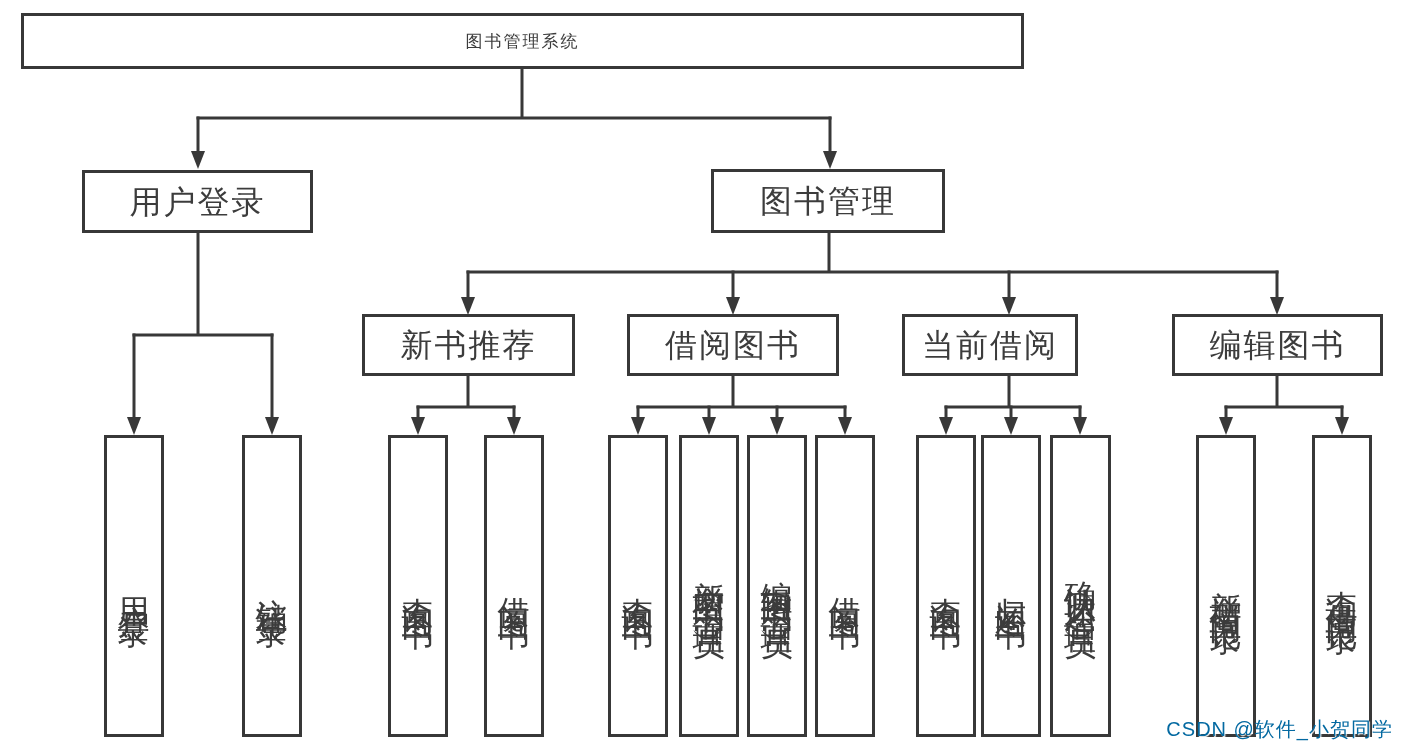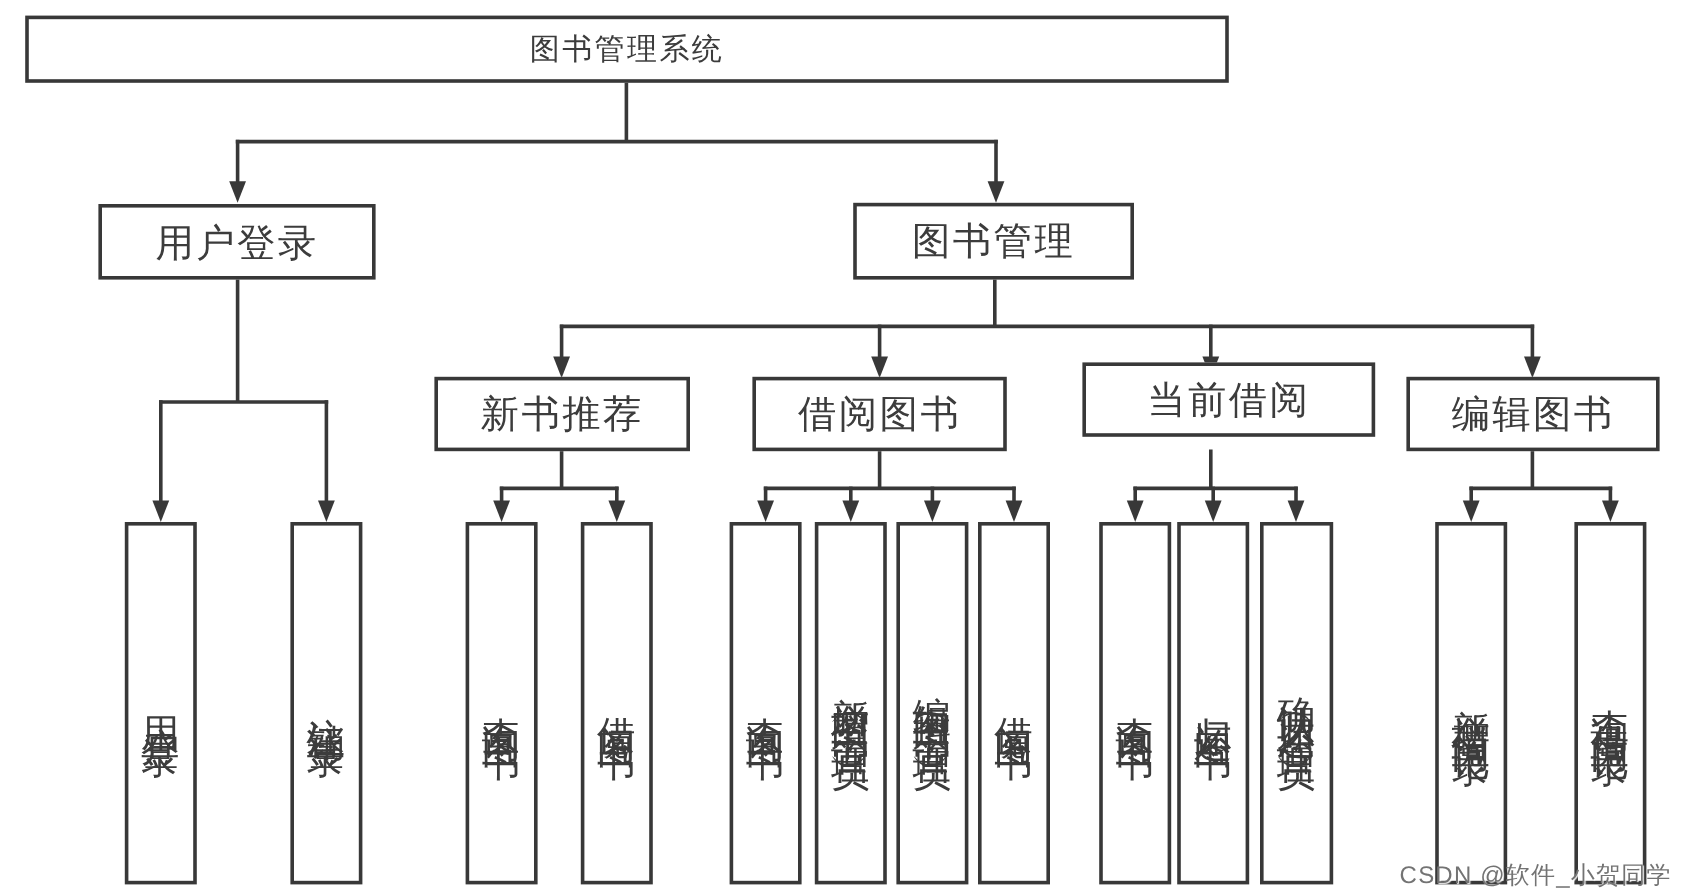--- a/index.html
+++ b/index.html
@@ -7,27 +7,27 @@
     position:relative;width:1405px;height:747px;background:#ffffff;
     font-family:"Liberation Sans",sans-serif;overflow:hidden;
   }
   .connectors{position:absolute;left:0;top:0;}
   .node{
     position:absolute;box-sizing:border-box;border:3px solid #383838;
     background:#ffffff;display:flex;align-items:center;justify-content:center;
     color:#3c3c3c;
   }
   .node .label{font-size:32px;letter-spacing:2px;white-space:nowrap;line-height:1;}
-  .node.root .label{font-size:25px;}
+  .node.root .label{font-size:17px;}
   .node.vert .label{
     writing-mode:vertical-rl;text-orientation:mixed;
     letter-spacing:7px;white-space:nowrap;
   }
   .watermark{
-    position:absolute;right:12px;bottom:4px;font-size:20px;color:#737373;
+    position:absolute;right:12px;bottom:4px;font-size:20px;color:#0369a1;
     letter-spacing:1px;text-shadow:1px 1px 1px #ffffff;white-space:nowrap;
   }
 </style>
 </head>
 <body>
 
 <div class="canvas">
 
   <svg class="connectors" width="1405" height="747" viewBox="0 0 1405 747">
     <defs>
@@ -82,21 +82,21 @@
   <div class="node" style="left:362px;top:314px;width:213px;height:62px">
     <span class="label">新书推荐</span>
   </div>
 
   <div class="node" style="left:711px;top:169px;width:234px;height:64px">
     <span class="label">图书管理</span>
   </div>
   <div class="node" style="left:627px;top:314px;width:212px;height:62px">
     <span class="label">借阅图书</span>
   </div>
-  <div class="node" style="left:902px;top:302px;width:244px;height:62px">
+  <div class="node" style="left:902px;top:314px;width:176px;height:62px">
     <span class="label">当前借阅</span>
   </div>
   <div class="node" style="left:1172px;top:314px;width:211px;height:62px">
     <span class="label">编辑图书</span>
   </div>
 
   <div class="node vert" style="left:104px;top:435px;width:60px;height:302px">
     <span class="label">用户登录</span>
   </div>
   <div class="node vert" style="left:242px;top:435px;width:60px;height:302px">

